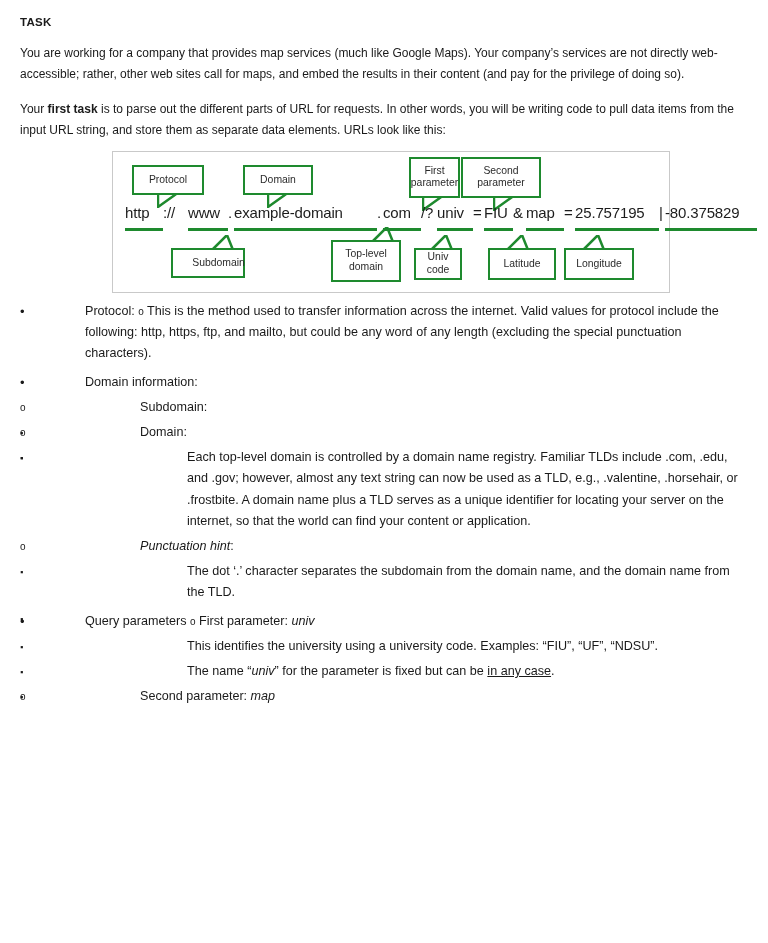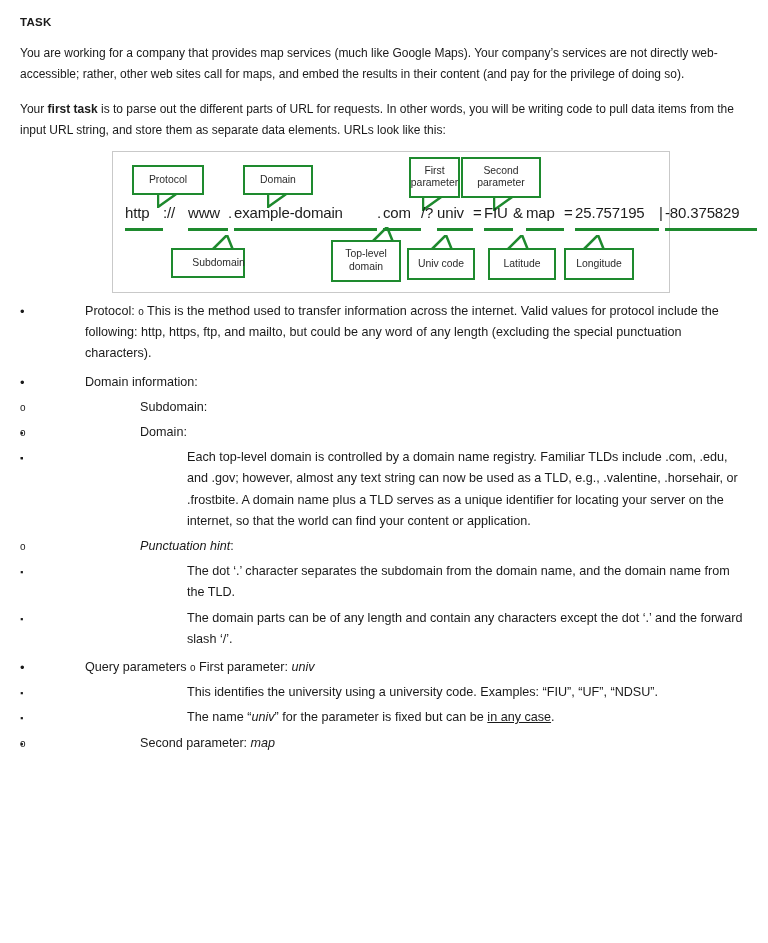--- a/index.html
+++ b/index.html
@@ -211,21 +211,21 @@
           </div>
           <svg width="26" height="16" class="tail-up" style="left: 98px; top: 83px;">
             <path fill="#ffffff" stroke="#1e8a2e" stroke-width="2.5" stroke-linejoin="miter" d="M1,15 L16,0 L22,15"></path>
           </svg>
           <div class="callout" style="left: 218px; top: 88px; width: 70px; height: 42px; border-color: rgb(30, 138, 46);">
             <span>Top-level domain</span>
           </div>
           <svg width="26" height="16" class="tail-up" style="left: 258px; top: 75px;">
             <path fill="#ffffff" stroke="#1e8a2e" stroke-width="2.5" stroke-linejoin="miter" d="M1,15 L16,0 L22,15"></path>
           </svg>
-          <div class="callout" style="left: 294px; top: 96px; width: 68px; height: 32px; border-color: rgb(30, 138, 46);">
+          <div class="callout" style="left: 301px; top: 96px; width: 48px; height: 32px; border-color: rgb(30, 138, 46);">
             <span>Univ code</span>
           </div>
           <svg width="26" height="16" class="tail-up" style="left: 317px; top: 83px;">
             <path fill="#ffffff" stroke="#1e8a2e" stroke-width="2.5" stroke-linejoin="miter" d="M1,15 L16,0 L22,15"></path>
           </svg>
           <div class="callout" style="left: 375px; top: 96px; width: 68px; height: 32px; border-color: rgb(30, 138, 46);">
             <span>Latitude</span>
           </div>
           <svg width="26" height="16" class="tail-up" style="left: 393px; top: 83px;">
             <path fill="#ffffff" stroke="#1e8a2e" stroke-width="2.5" stroke-linejoin="miter" d="M1,15 L16,0 L22,15"></path>
@@ -269,21 +269,20 @@
         <div class="bl lvl2">
           <span class="mk">o</span>
           <span class="txt"><span class="it">Punctuation hint</span><span>:</span></span>
         </div>
         <div class="bl lvl3">
           <span class="mk">▪</span>
           <span class="txt"><span>The dot ‘.’ character separates the subdomain from the domain name, and the domain name from the TLD.</span></span>
         </div>
         <div class="bl lvl3">
           <span class="mk">▪</span>
-          <span class="txt"><span>The domain parts can be of any length and contain any characters except the dot ‘.’ and the forward slash ‘/’.</span></span>
         </div>
         <div class="bl lvl1">
           <span class="mk">•</span>
           <span class="txt"><span>Query parameters </span><span class="sub-o">o</span><span> First parameter: </span><span class="it">univ</span></span>
         </div>
         <div class="bl lvl3">
           <span class="mk">▪</span>
           <span class="txt"><span>This identifies the university using a university code. Examples: “FIU”, “UF”, “NDSU”.</span></span>
         </div>
         <div class="bl lvl3">

